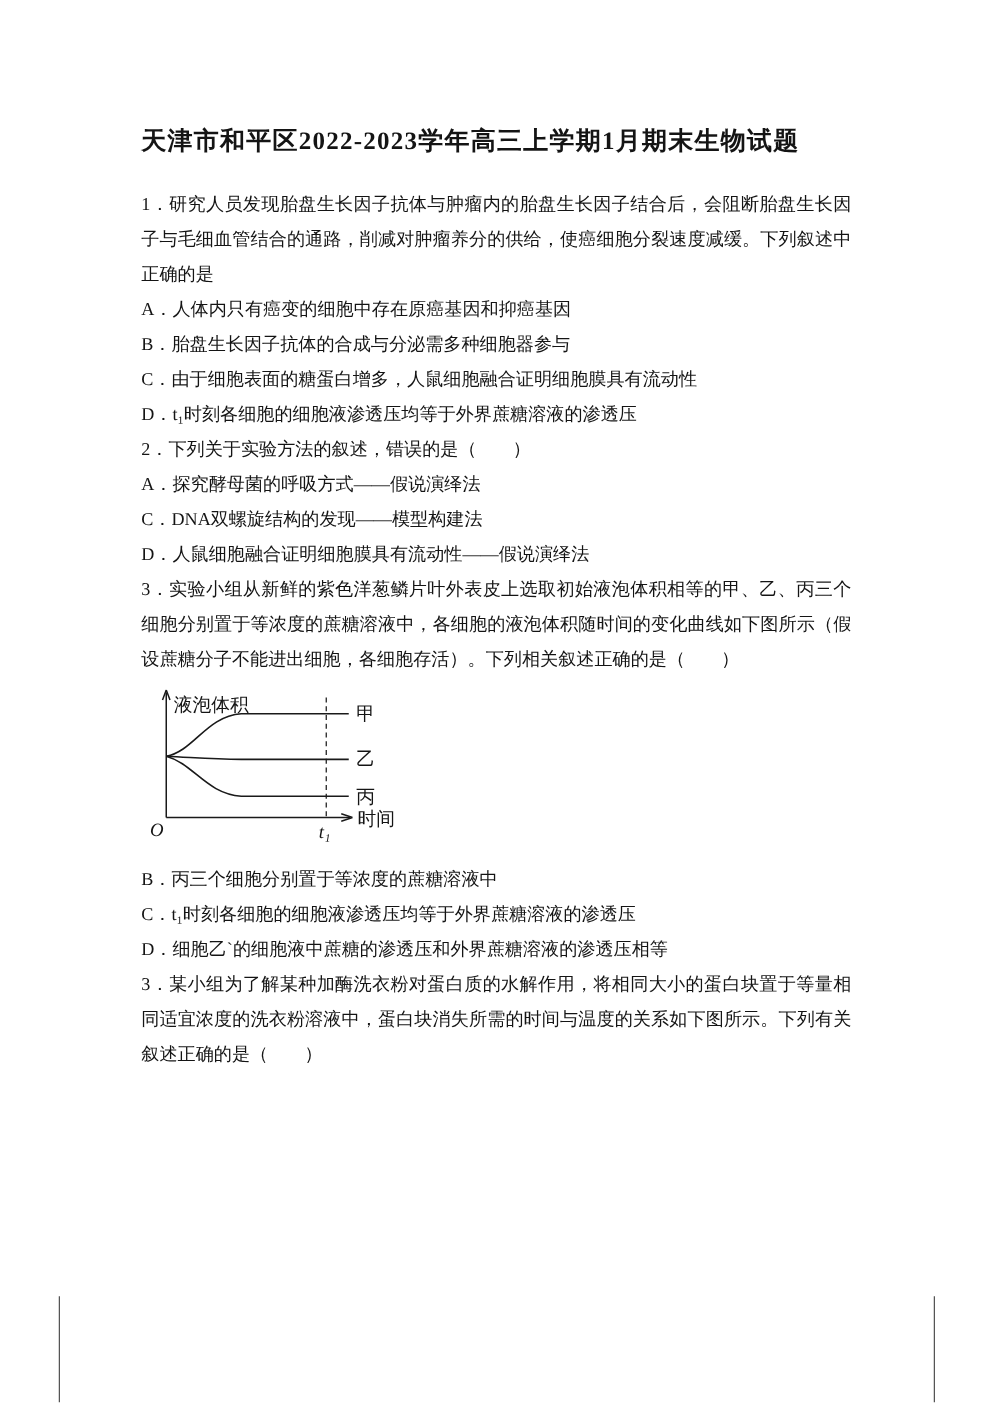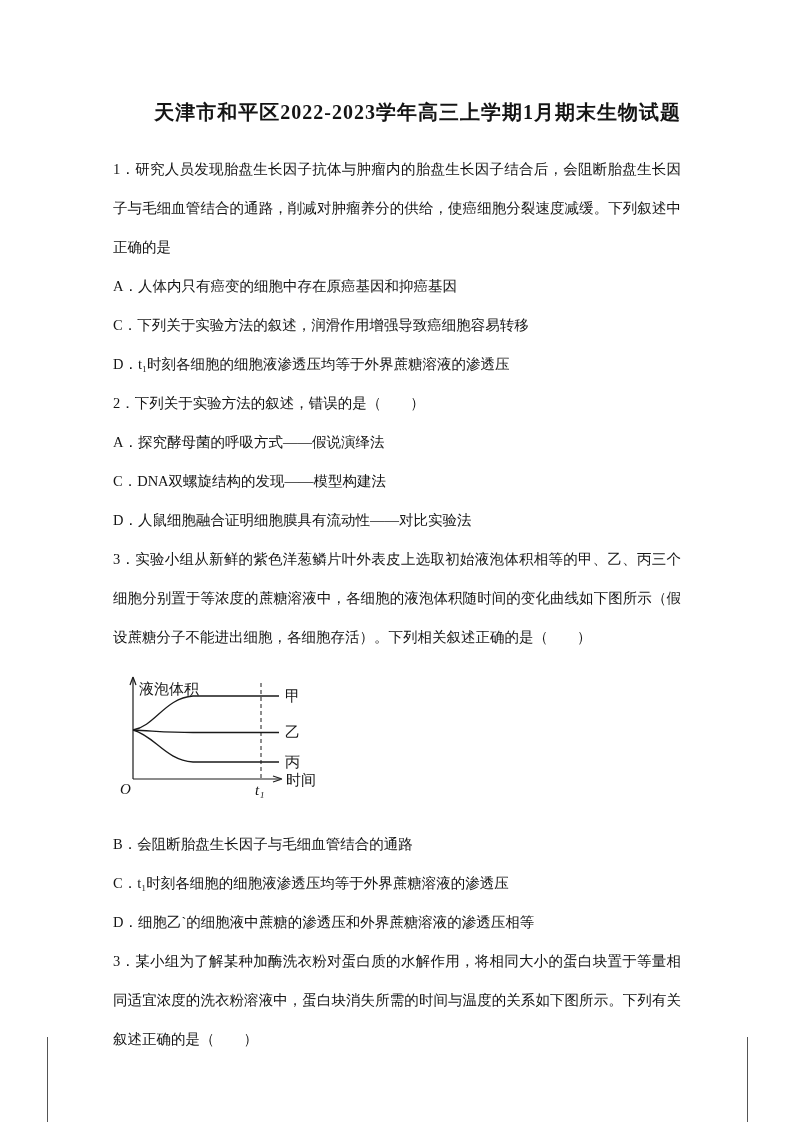--- a/index.html
+++ b/index.html
@@ -16,34 +16,34 @@
     overflow: hidden;
   }
   .content {
     position: absolute;
     left: 113px; top: 99px;
     width: 568px;
   }
   .title {
     font-size: 20px;
     font-weight: bold;
-    text-align: right;
+    text-align: left;
     letter-spacing: 1px;
     margin: 0 0 24px 0;
   }
   .para {
     font-size: 14.5px;
-    line-height: 39px;
+    line-height: 28px;
     text-align: justify;
     margin: 0;
   }
   .figure {
     position: relative;
     height: 132px;
-    margin: 18px 0;
+    margin: 8px 0;
   }
   .figure svg { position: absolute; left: 6px; top: 0; }
   .figure text {
     font-size: 15px;
     fill: #141414;
     font-family: "Liberation Serif", "DejaVu Serif", serif;
   }
   .axis-line { stroke: #1a1a1a; stroke-width: 1.2; fill: none; }
   .curve     { stroke: #1a1a1a; stroke-width: 1.3; fill: none; }
   .dashed    { stroke: #1a1a1a; stroke-width: 1;   fill: none; stroke-dasharray: 4 3; }
@@ -61,27 +61,28 @@
 </head>
 <body>
 
 <div class="page">
   <div class="content">
 
     <h1 class="title">天津市和平区2022-2023学年高三上学期1月期末生物试题</h1>
 
     <p class="para">1．研究人员发现胎盘生长因子抗体与肿瘤内的胎盘生长因子结合后，会阻断胎盘生长因子与毛细血管结合的通路，削减对肿瘤养分的供给，使癌细胞分裂速度减缓。下列叙述中正确的是</p>
     <p class="para">A．人体内只有癌变的细胞中存在原癌基因和抑癌基因</p>
-    <p class="para">C．下列关于实验方法的叙述，润滑作用增强导致癌细胞容易转移</p>
+    <p class="para">B．胎盘生长因子抗体的合成与分泌需多种细胞器参与</p>
+    <p class="para">C．由于细胞表面的糖蛋白增多，人鼠细胞融合证明细胞膜具有流动性</p>
     <p class="para">D．t₁时刻各细胞的细胞液渗透压均等于外界蔗糖溶液的渗透压</p>
 
     <p class="para">2．下列关于实验方法的叙述，错误的是（　　）</p>
     <p class="para">A．探究酵母菌的呼吸方式——假说演绎法</p>
     <p class="para">C．DNA双螺旋结构的发现——模型构建法</p>
-    <p class="para">D．人鼠细胞融合证明细胞膜具有流动性——对比实验法</p>
+    <p class="para">D．人鼠细胞融合证明细胞膜具有流动性——假说演绎法</p>
 
     <p class="para">3．实验小组从新鲜的紫色洋葱鳞片叶外表皮上选取初始液泡体积相等的甲、乙、丙三个细胞分别置于等浓度的蔗糖溶液中，各细胞的液泡体积随时间的变化曲线如下图所示（假设蔗糖分子不能进出细胞，各细胞存活）。下列相关叙述正确的是（　　）</p>
 
     <div class="figure">
       <svg width="215" height="130" viewBox="0 0 215 130">
 
         <path class="axis-line" d="M14,104 L14,4"></path>
         <path class="axis-line" d="M14,2 L11,10 M14,2 L17,10"></path>
 
         <path class="axis-line" d="M14,104 L161,104"></path>
@@ -96,21 +97,21 @@
         <text x="20" y="19">液泡体积</text>
         <text x="166" y="26">甲</text>
         <text x="166" y="62">乙</text>
         <text x="166" y="92">丙</text>
         <text x="167" y="110">时间</text>
         <text x="1" y="119" class="italic">O</text>
         <text x="136" y="120" class="italic">t₁</text>
       </svg>
     </div>
 
-    <p class="para">B．会阻断胎盘生长因子与毛细血管结合的通路</p>
+    <p class="para">B．丙三个细胞分别置于等浓度的蔗糖溶液中</p>
     <p class="para">C．t₁时刻各细胞的细胞液渗透压均等于外界蔗糖溶液的渗透压</p>
     <p class="para">D．细胞乙`的细胞液中蔗糖的渗透压和外界蔗糖溶液的渗透压相等</p>
 
     <p class="para">3．某小组为了解某种加酶洗衣粉对蛋白质的水解作用，将相同大小的蛋白块置于等量相同适宜浓度的洗衣粉溶液中，蛋白块消失所需的时间与温度的关系如下图所示。下列有关叙述正确的是（　　）</p>
 
   </div>
 
   <div class="border-mark left"></div>
   <div class="border-mark right"></div>
 </div>

